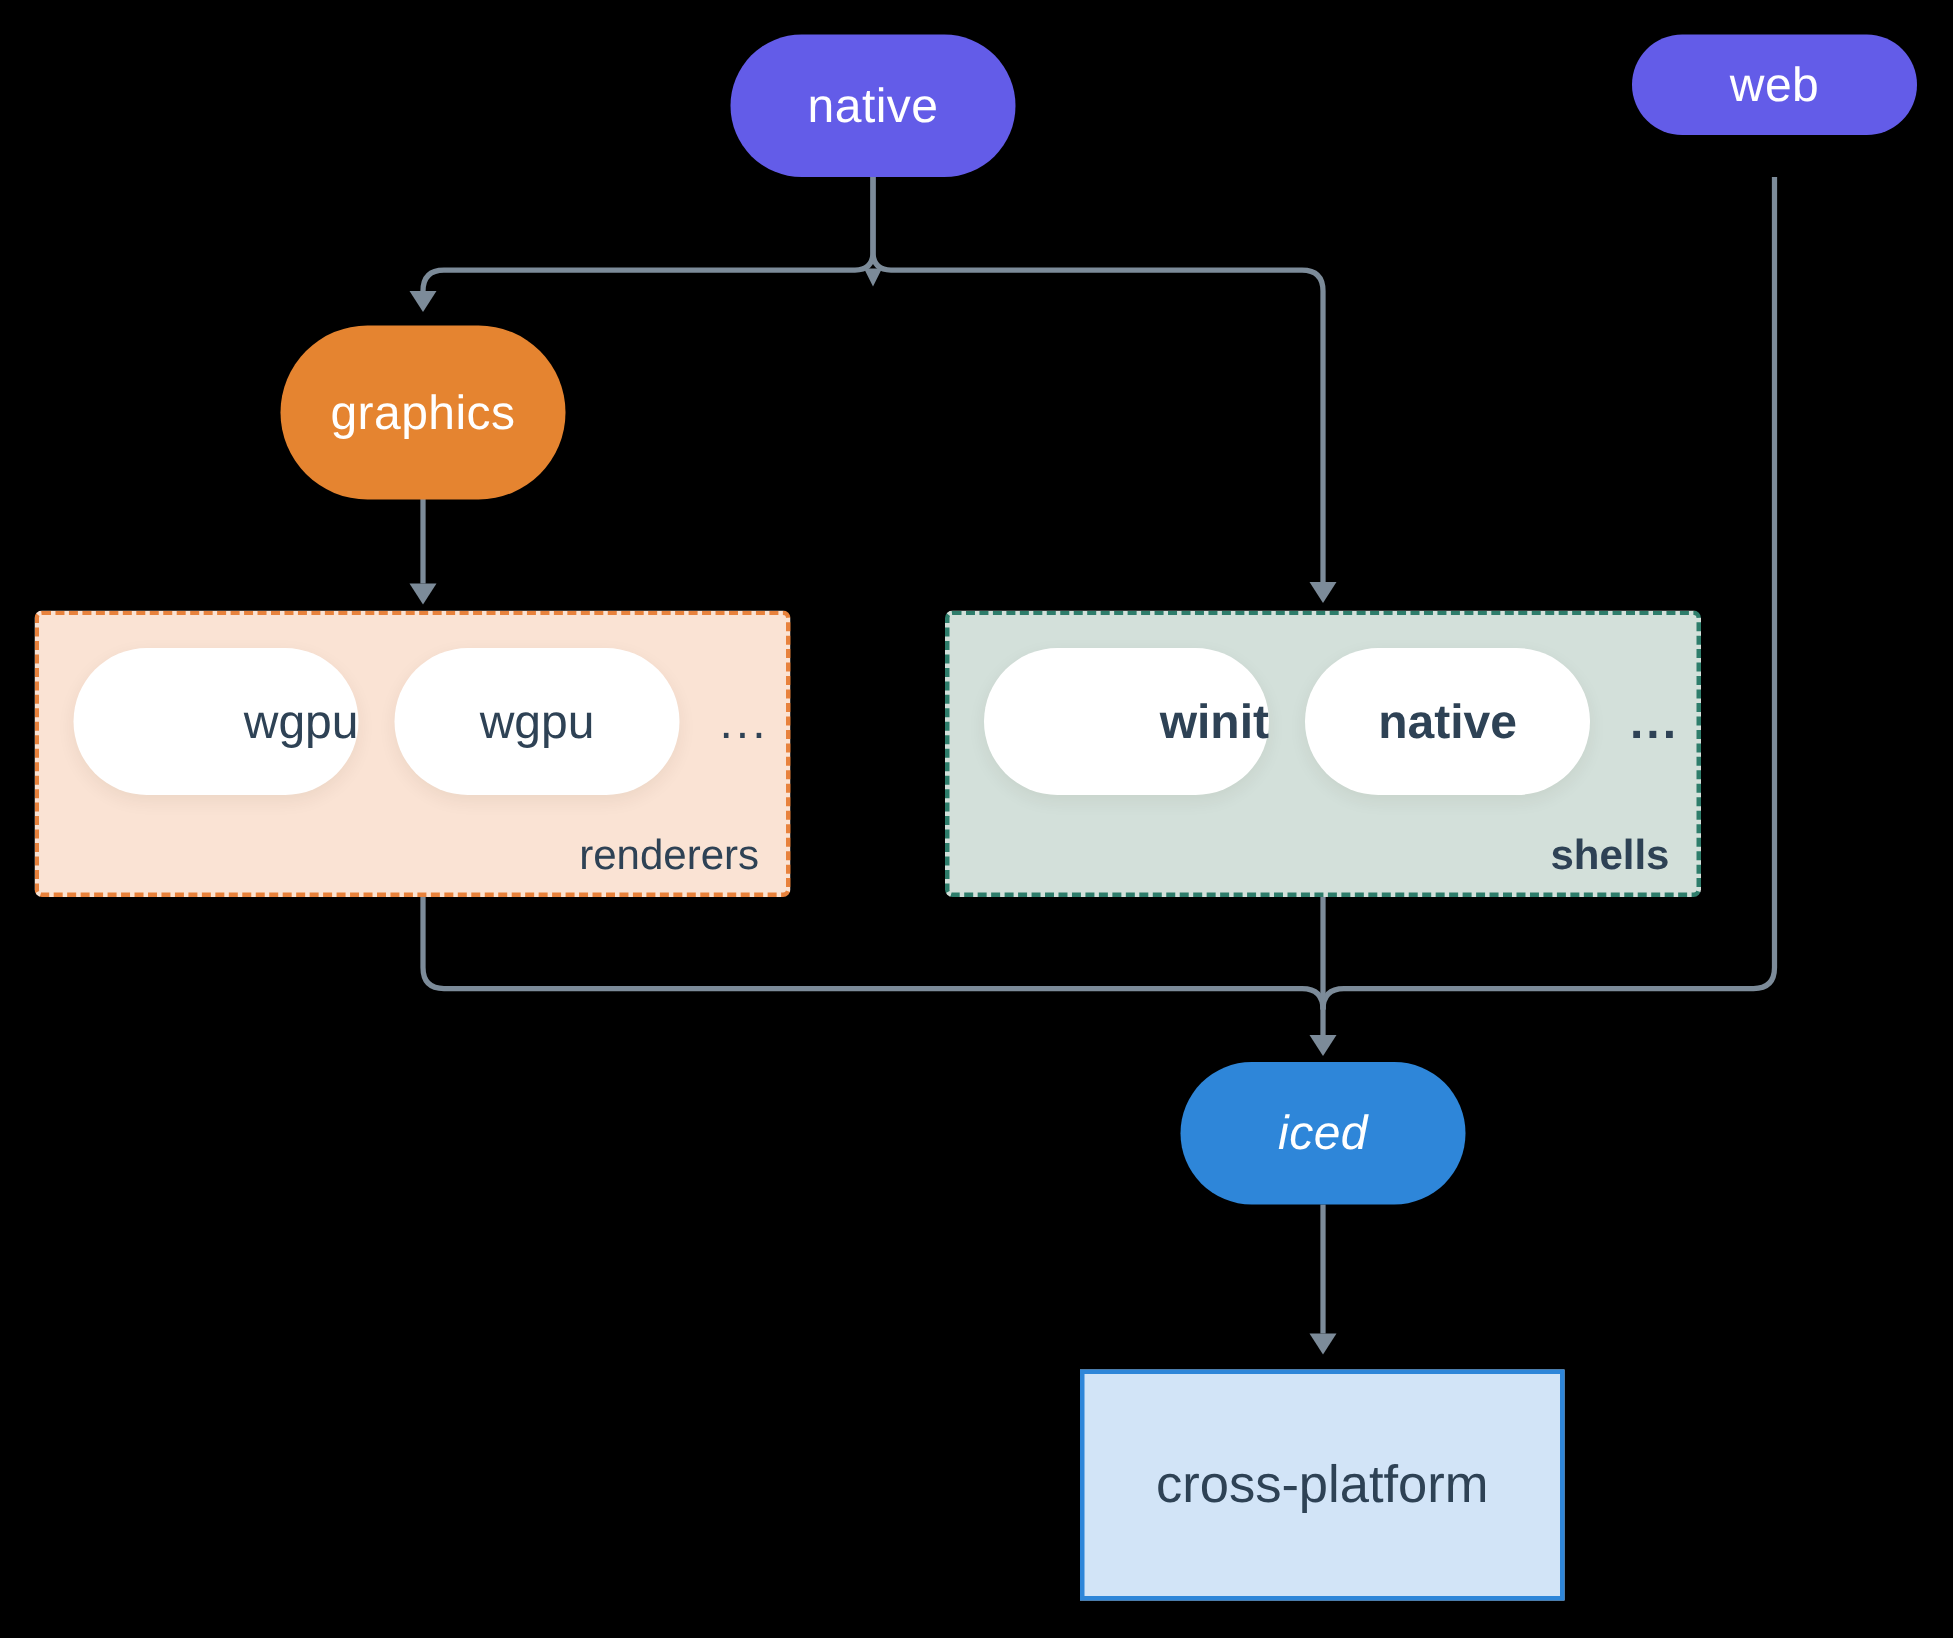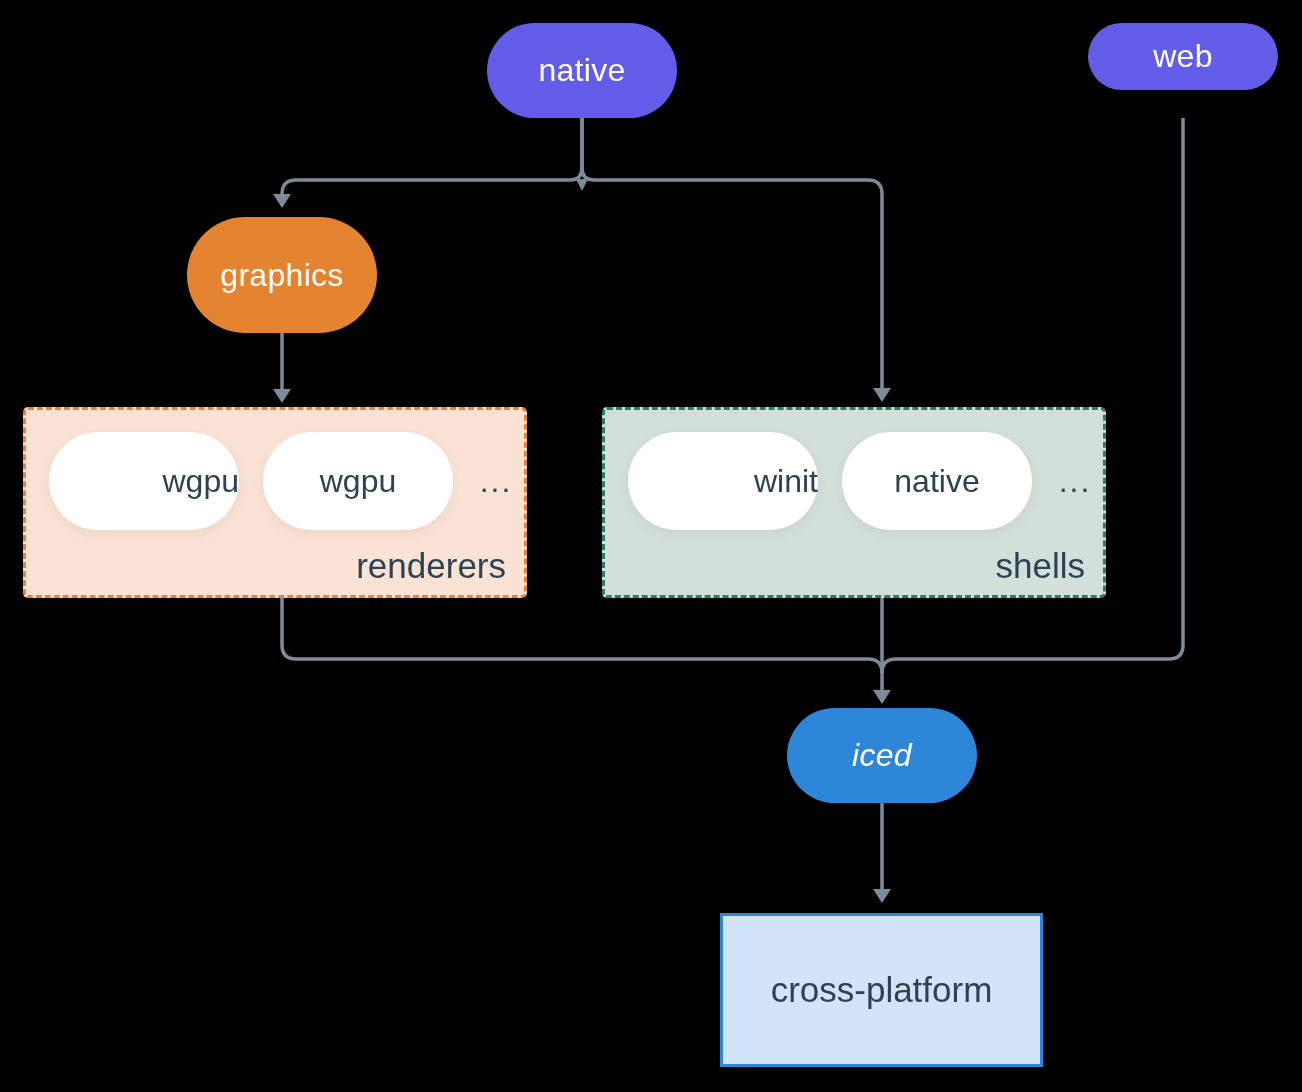--- a/index.html
+++ b/index.html
@@ -31,21 +31,21 @@
   .pill-web      { left: 1088px; top: 23px;  width: 190px; height: 67px; background: var(--purple); }
   .pill-graphics { left: 187px;  top: 217px; width: 190px; height: 116px; background: var(--orange); }
   .pill-iced     { left: 787px;  top: 708px; width: 190px; height: 95px; background: var(--blue); font-style: italic; }
 
   .group {
     position: absolute;
     top: 407px; width: 504px; height: 191px;
     border-radius: 5px;
   }
   .group-renderers { left: 23px;  background: var(--renderers-fill); border: 3px dashed var(--renderers-border); }
-  .group-shells    { left: 602px; background: var(--shells-fill);    border: 3px dashed var(--shells-border); }
+  .group-shells    { left: 630px; background: var(--shells-fill);    border: 3px dashed var(--shells-border); font-weight: bold; }
 
   .lib {
     position: absolute; top: 22px;
     width: 190px; height: 98px;
     background: var(--white, #fff);
     color: var(--ink, #2E4255);
     border-radius: 999px;
     display: flex; align-items: center; justify-content: center;
     font-size: 32px;
     box-shadow: 0 4px 12px rgba(60, 40, 20, 0.07);
@@ -55,21 +55,21 @@
   .dots {
     position: absolute; left: 438px; top: 22px;
     width: 64px; height: 98px;
     display: flex; align-items: center; justify-content: center;
     color: var(--ink, #2E4255);
     font-size: 32px; letter-spacing: 2px;
   }
   .group-label {
     position: absolute; right: 18px; bottom: 9px;
     color: var(--ink, #2E4255);
-    font-size: 35px;
+    font-size: 28px;
     text-align: center;
   }
 
   .app-box {
     position: absolute;
     left: 720px; top: 913px; width: 323px; height: 154px;
     background: var(--app-fill);
     border: 3px solid var(--app-border);
     display: flex; flex-direction: column;
     align-items: center; justify-content: center;

